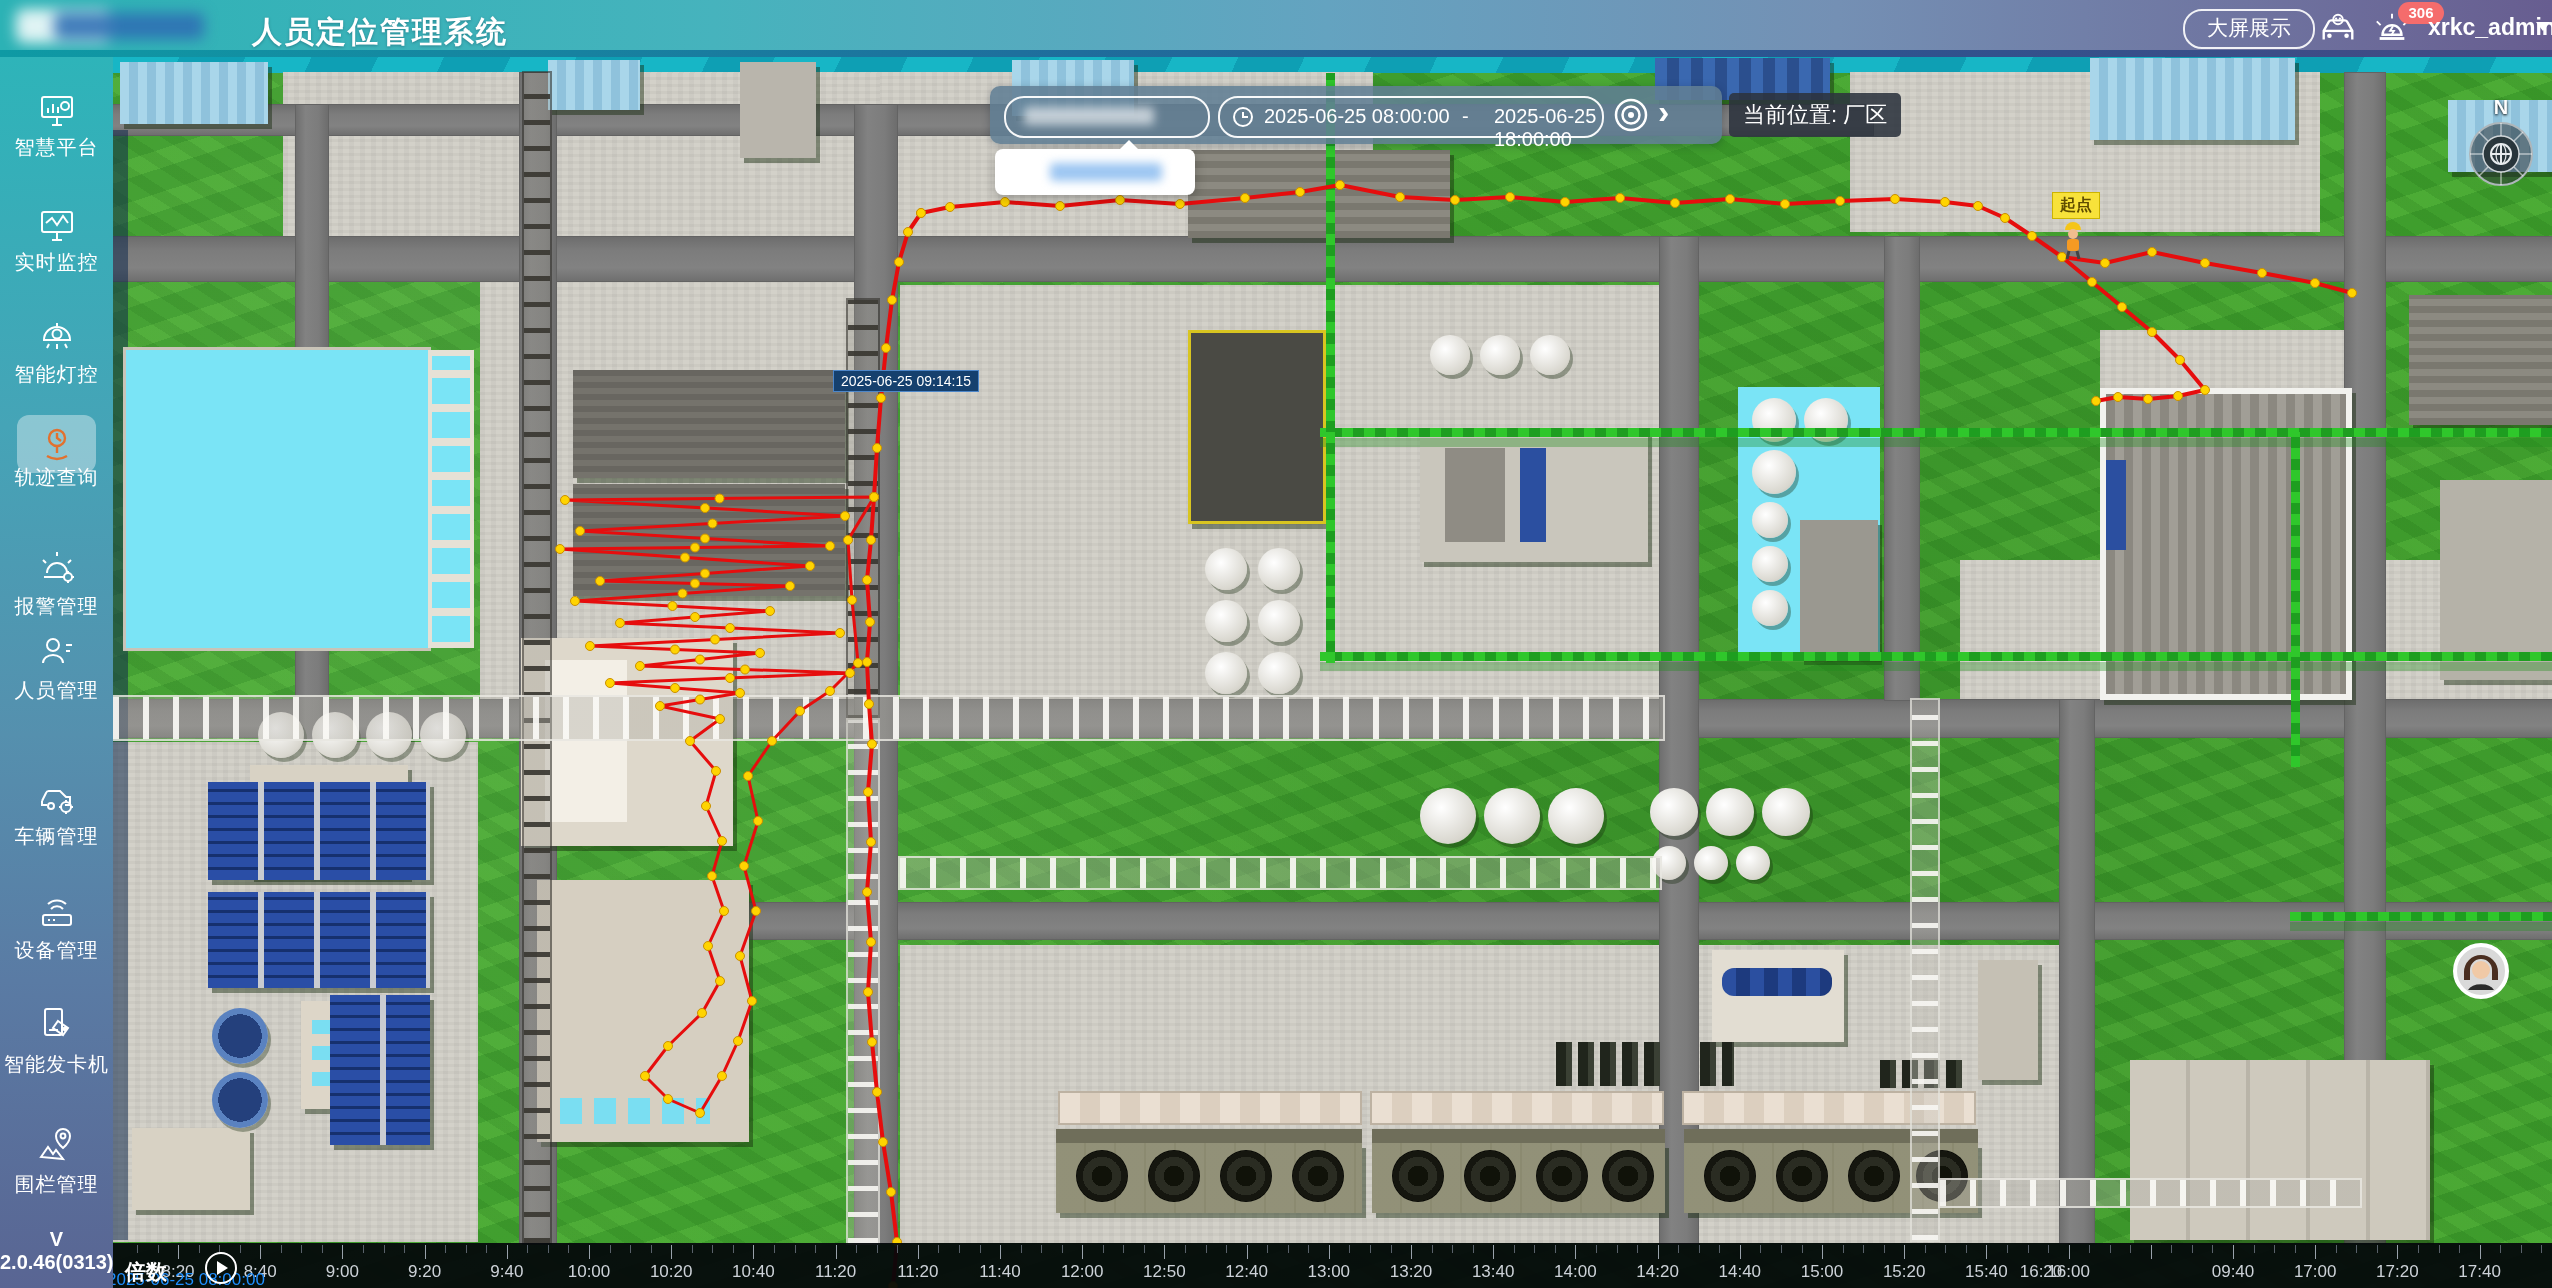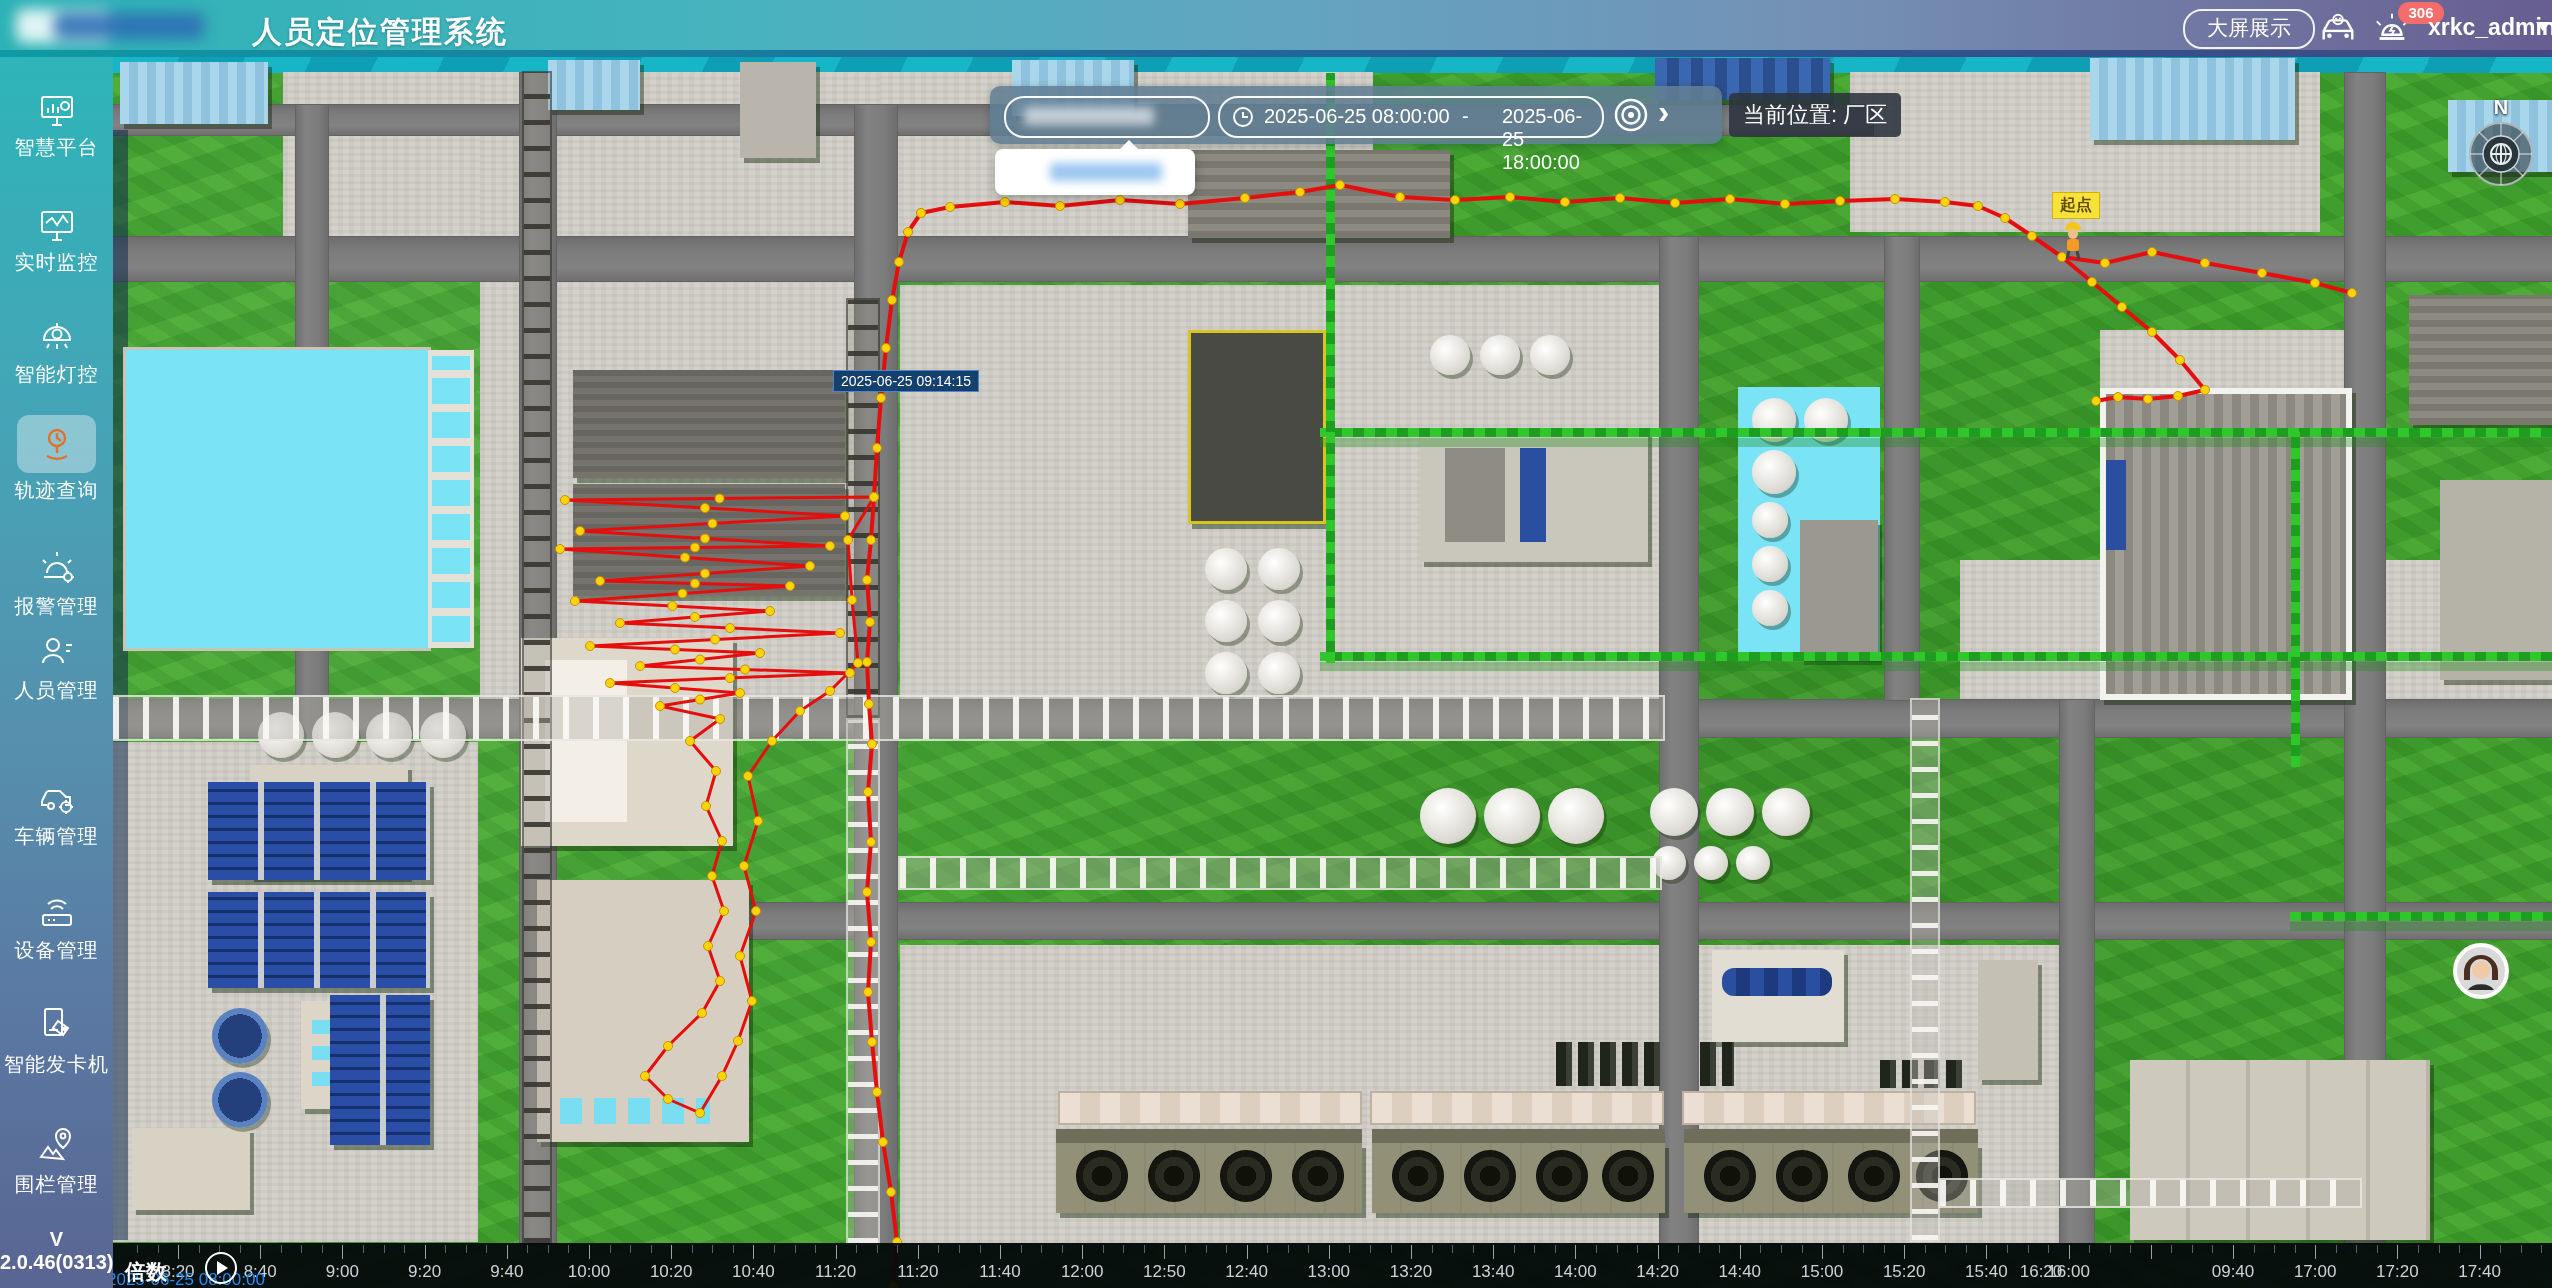--- a/index.html
+++ b/index.html
@@ -412,21 +412,21 @@
     <div class="pill" id="search-pill">
       <div id="search-blur"></div>
     </div>
     <div class="pill" id="date-pill">
       <svg style="position:absolute;left:12px;top:8px;" width="22" height="22" viewBox="0 0 22 22">
         <circle cx="11" cy="11" r="9" fill="none" stroke="#fff" stroke-width="2"></circle>
         <path d="M11 6 v5 h5" fill="none" stroke="#fff" stroke-width="2"></path>
       </svg>
       <span class="dtxt" style="left:44px;">2025-06-25 08:00:00</span>
       <span class="dtxt" style="left:242px;">-</span>
-      <span class="dtxt" style="left:282px;">2025-06-25 18:00:00</span>
+      <span class="dtxt" style="left:274px;">2025-06-25 18:00:00</span>
     </div>
     <svg id="locate-icon" width="38" height="38" viewBox="0 0 38 38">
       <circle cx="19" cy="19" r="15" fill="none" stroke="#fff" stroke-width="2.5"></circle>
       <circle cx="19" cy="19" r="8.5" fill="none" stroke="#fff" stroke-width="2.5"></circle>
       <circle cx="19" cy="19" r="3" fill="#fff"></circle>
     </svg>
     <div id="play-arrow">›</div>
   </div>
   <div class="abs" id="loc-chip">当前位置: 厂区</div>
   <div class="abs" id="dropdown">
@@ -654,21 +654,21 @@
     <span class="lbl">智能灯控</span>
   </div>
 
   <div class="side-item" style="top:366px;">
     <svg width="40" height="40" viewBox="0 0 40 40" fill="none" stroke="#e2712f" stroke-width="2.4">
       <circle cx="20" cy="15" r="8"></circle>
         <path d="M20 10 v5 l4 3"></path>
         <path d="M20 23 v7"></path>
         <path d="M10 33 q10 6 20 0"></path>
     </svg>
-    <span class="lbl" style="margin-top:14px;">轨迹查询</span>
+    <span class="lbl" style="margin-top:1px;">轨迹查询</span>
   </div>
 
   <div class="side-item" style="top:492px;">
     <svg width="38" height="38" viewBox="0 0 38 38" fill="none" stroke="#fff" stroke-width="2">
       <path d="M9 24 a10 10 0 0 1 20 0"></path>
         <path d="M6 28 h20"></path>
         <circle cx="30" cy="28" r="4"></circle>
         <path d="M30 22 v2 M30 32 v2 M24 28 h2 M34 28 h2"></path>
         <path d="M5 11 l3 3 M33 11 l-3 3 M19 3 v4"></path>
     </svg>

